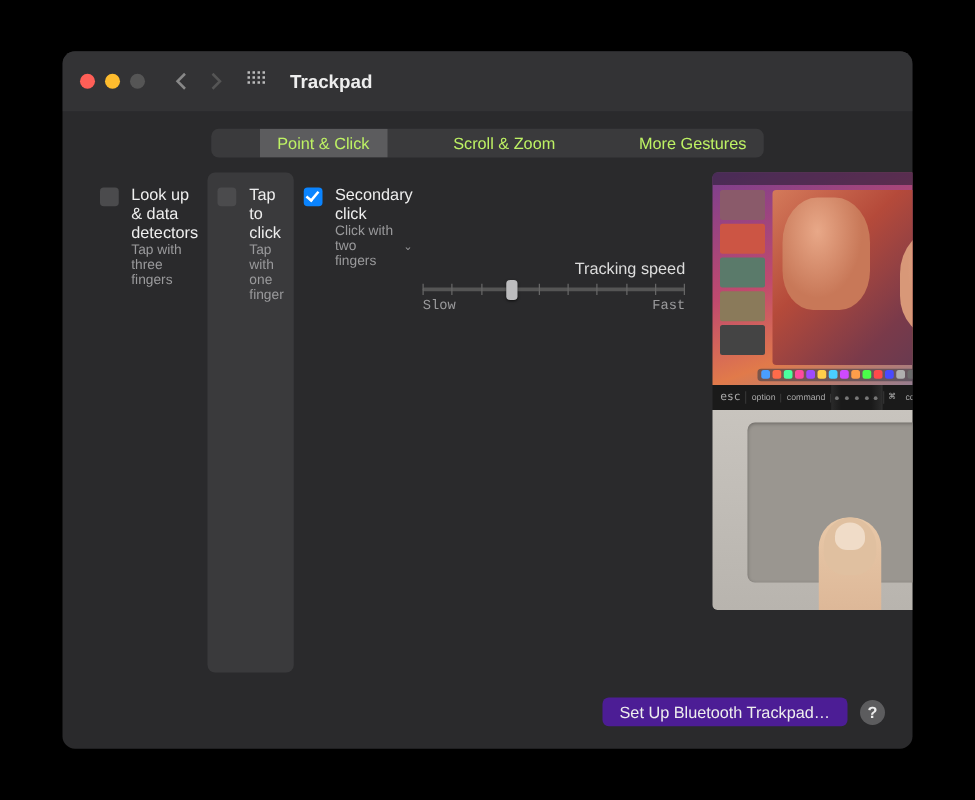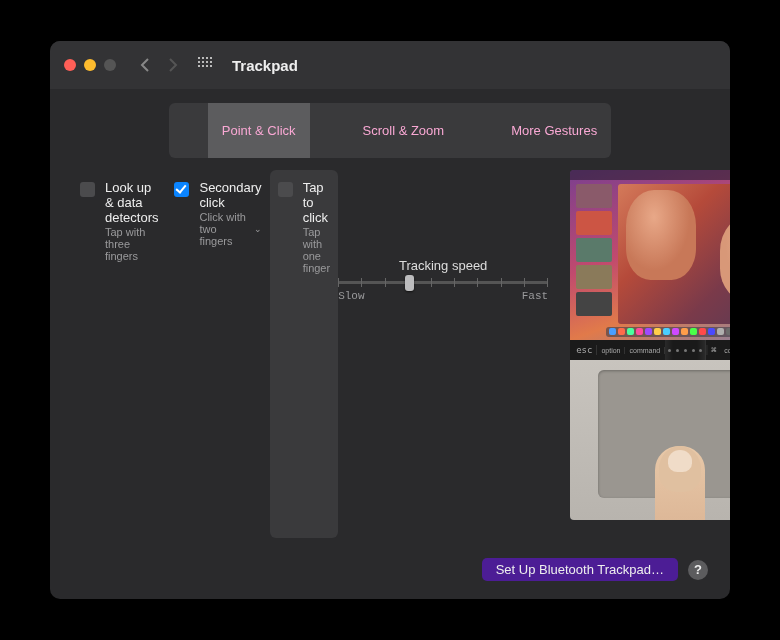--- a/index.html
+++ b/index.html
@@ -61,22 +61,22 @@
   .search svg { width:13px; height:13px; fill:#888; }
 
   
   .tabs-row {
     display:flex; justify-content:center; padding: 14px 0 8px;
   }
   .seg {
     display:flex; background:#3a3a3c; border-radius:6px; overflow:hidden;
   }
   .seg button {
-    border:none; background:transparent; color:#f9a8d4; font-size:13px;
-    padding:20px 14px; cursor:default;margin-left:39px;
+    border:none; background:transparent; color:#bef264; font-size:13px;
+    padding:4px 14px; cursor:default;margin-left:39px;
   }
   .seg button.active { background:#5c5c5e; }
 
   
   .content {
     flex:1; display:flex; padding: 4px 22px 10px 22px; gap: 22px;
   }
   .opts { flex:1; display:flex; }
   .opt-row {
     display:flex; align-items:flex-start; gap:10px;
@@ -90,21 +90,21 @@
   .chk.on { background:#0a84ff; }
   .chk.on::after {
     content:""; position:absolute; left:4px; top:1px;
     width:4px; height:8px; border:solid #fff; border-width:0 2px 2px 0;
     transform: rotate(40deg);
   }
   .opt-txt .lab { font-size:13px; color:#eee; }
   .opt-txt .sub { font-size:11px; color:#9a9a9c; margin-top:1px; display:flex; align-items:center; gap:4px; }
   .chev-down { font-size:9px; color:#9a9a9c; }
 
-  .tracking { margin-top: 88px; text-align:center; }
+  .tracking { margin-top: 69px; text-align:right; }
   .tracking .tlabel { font-size:13px; margin-bottom:8px; color:#ddd; }
   .slider-wrap { position:relative; width:210px; margin:0 auto; }
   .track {
     height:3px; background:#555; border-radius:2px; position:relative;
     display:flex; justify-content:space-between;
   }
   .tick { width:1px; height:9px; background:#666; position:relative; top:-3px; }
   .thumb {
     position:absolute; top:-6px; width:9px; height:16px;
     background:#bcbcbe; border-radius:3px;
@@ -273,38 +273,38 @@
       <div class="opt-row">
         <div class="chk"></div>
         <div class="opt-txt">
           <div class="lab">Look up &amp; data detectors</div>
           <div class="sub">
               <span>Tap with three fingers</span>
             </div>
         </div>
       </div>
 
+      <div class="opt-row sel">
+        <div class="chk"></div>
+        <div class="opt-txt">
+          <div class="lab">Tap to click</div>
+          <div class="sub">
+              <span>Tap with one finger</span>
+            </div>
+        </div>
+      </div>
+
       <div class="opt-row">
         <div class="chk on"></div>
         <div class="opt-txt">
           <div class="lab">Secondary click</div>
           <div class="sub">
             <span>Click with two fingers</span>
             <span class="chev-down">⌄</span>
           </div>
-        </div>
-      </div>
-
-      <div class="opt-row sel">
-        <div class="chk"></div>
-        <div class="opt-txt">
-          <div class="lab">Tap to click</div>
-          <div class="sub">
-              <span>Tap with one finger</span>
-            </div>
         </div>
       </div>
 
       <div class="tracking">
         <div class="tlabel">Tracking speed</div>
         <div class="slider-wrap">
           <div class="track">
             <div class="tick"></div>
               <div class="tick"></div>
               <div class="tick"></div>

